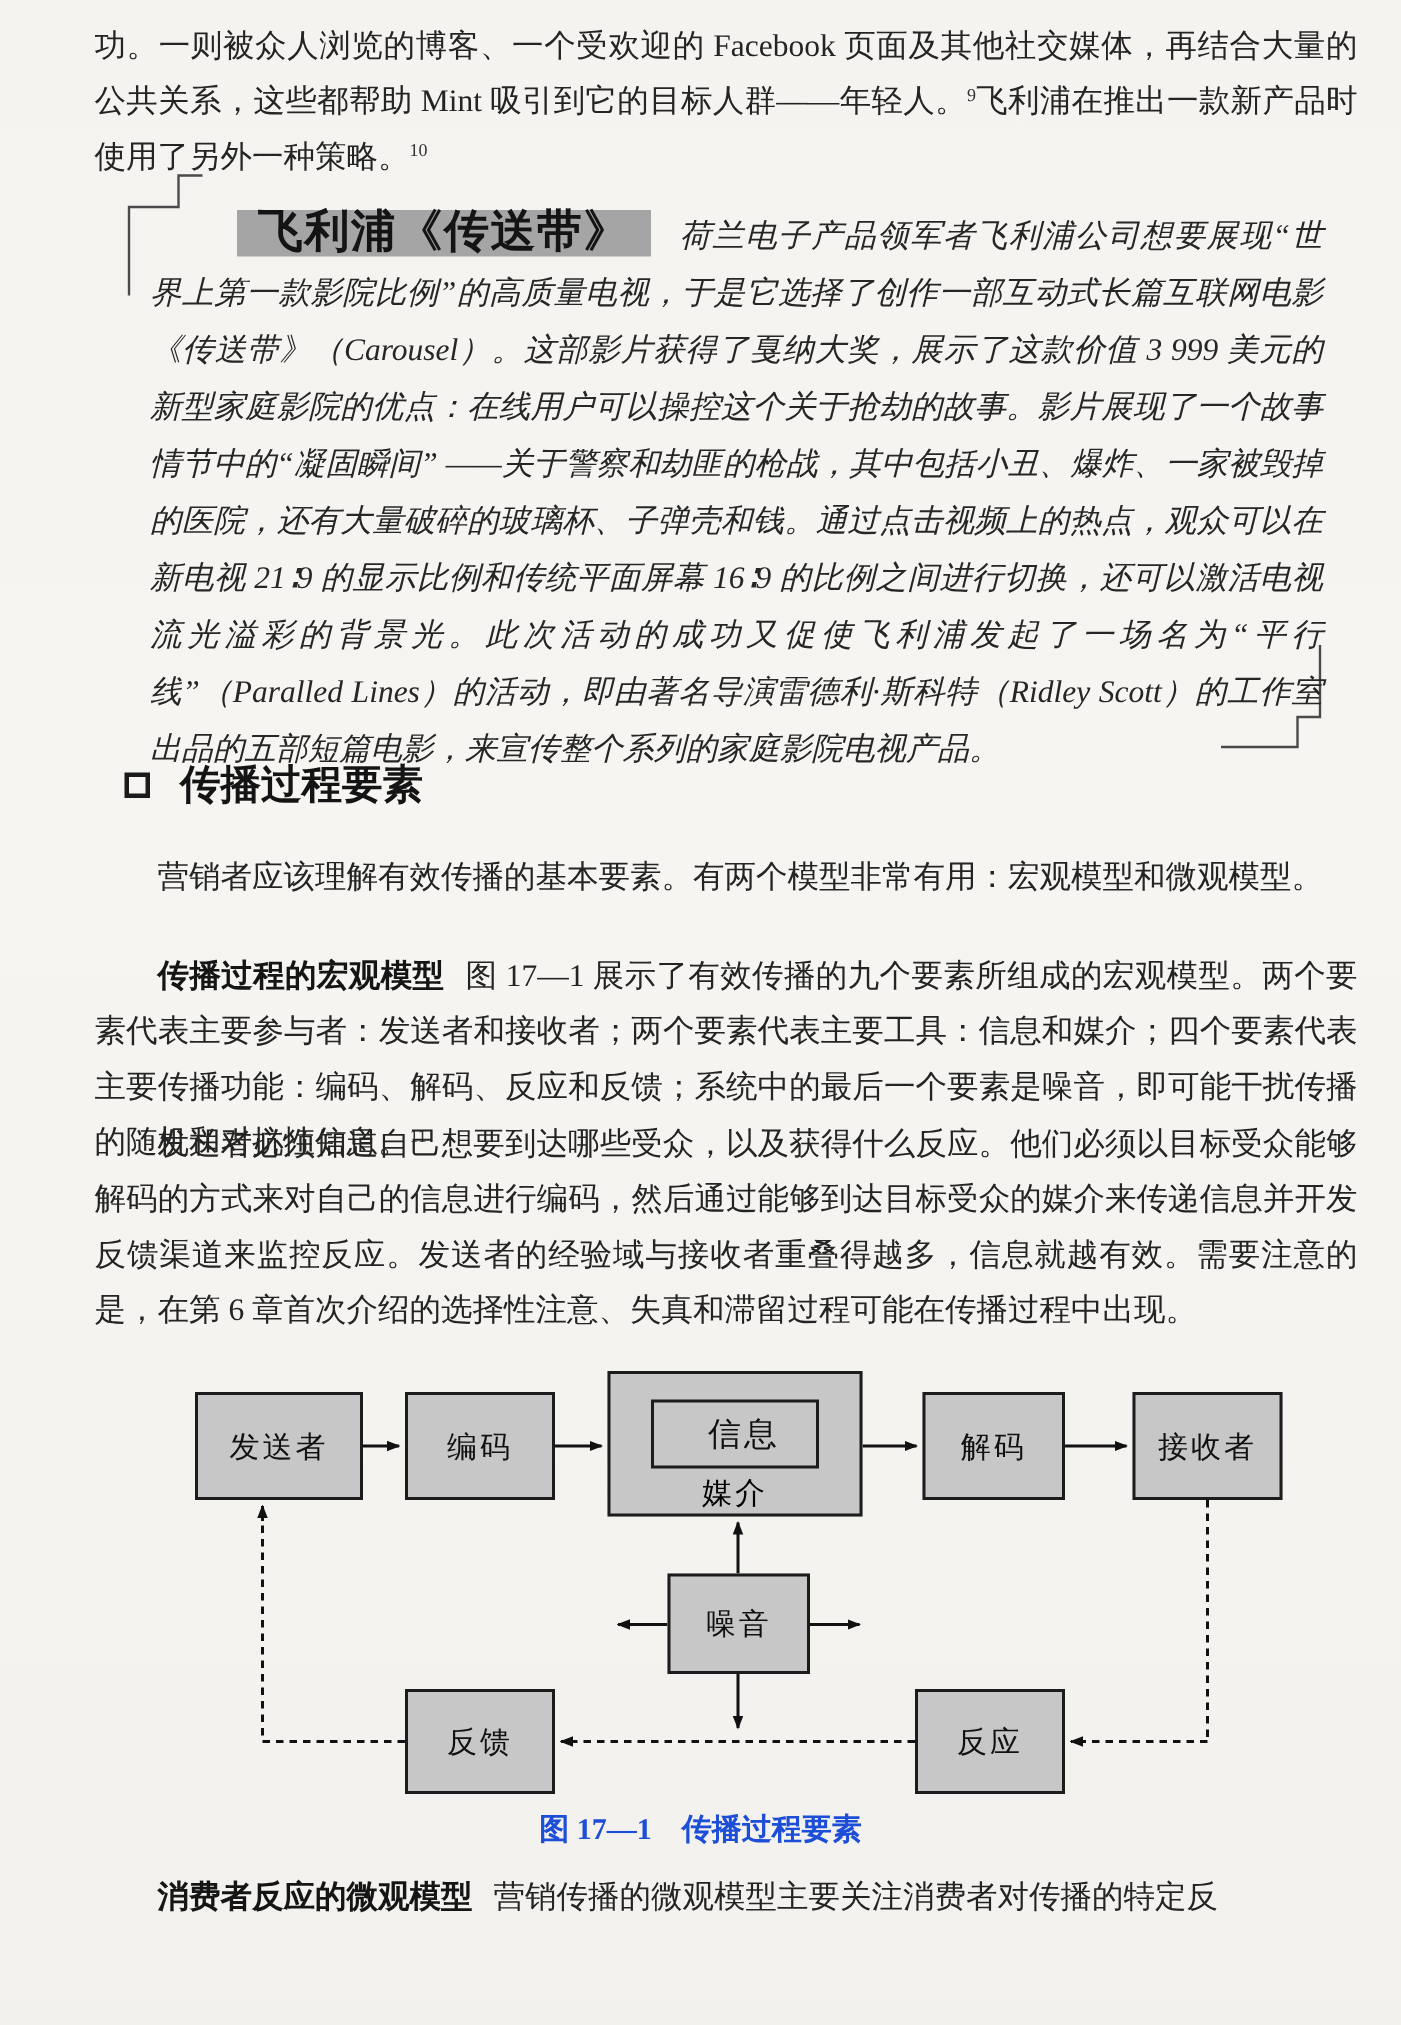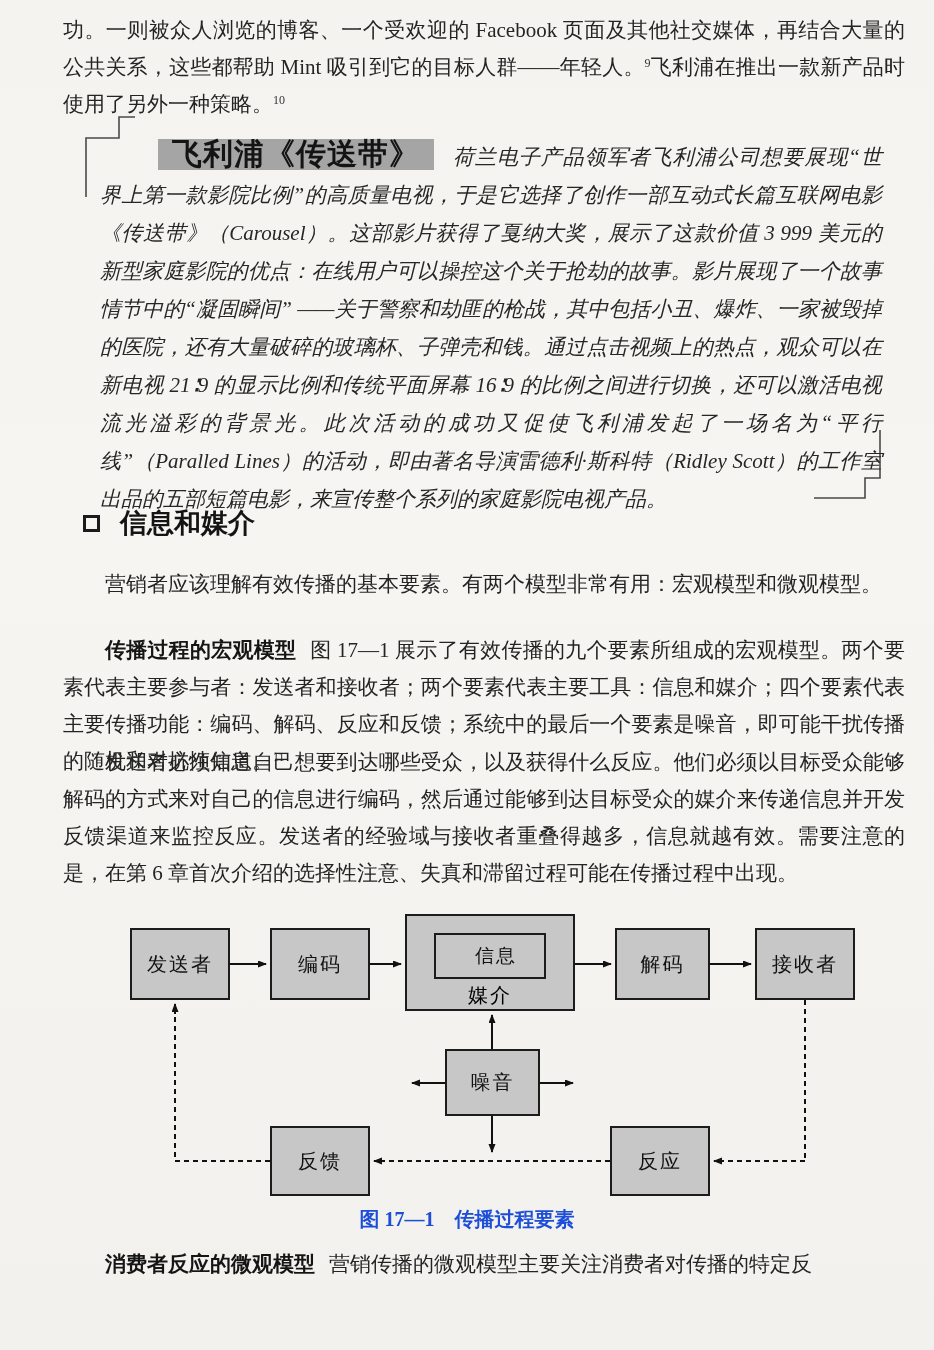--- a/index.html
+++ b/index.html
@@ -42,21 +42,21 @@
   .diagram { position:absolute; left:60px; top:896px; width:820px; height:312px; }
   .diagram svg.lines { position:absolute; left:0; top:0; }
   .dbox { position:absolute; background:#c7c7c7; border:2px solid #1c1c1c;
           display:flex; align-items:center; justify-content:center;
           font-size:20px; color:#111; letter-spacing:2px; }
   .media-box { position:absolute; left:345px; top:18px; width:170px; height:97px;
                background:#c7c7c7; border:2px solid #1c1c1c;
                display:flex; flex-direction:column; align-items:center; }
   .msg-box { margin-top:17px; width:112px; height:47px; background:#c7c7c7;
              border:2px solid #1c1c1c; display:flex; align-items:center;
-             justify-content:center; font-size:19px; color:#111; letter-spacing:2px;padding-left:12px; }
+             justify-content:center; font-size:22px; color:#111; letter-spacing:2px;padding-left:12px; }
   .media-label { margin-top:3px; font-size:20px; color:#000000; letter-spacing:2px; }
 
   .caption { position:absolute; left:0; top:1206px; width:934px; text-align:center;
              font-weight:700; font-size:20px; color:#1d4ed8; }
 </style>
 </head>
 <body>
 
 <p class="blk" style="top:12px;"><span>功。一则被众人浏览的博客、一个受欢迎的 Facebook 页面及其他社交媒体，再结合大量的公共关系，这些都帮助 Mint 吸引到它的目标人群——年轻人。</span><sup class="fn">9</sup><span>飞利浦在推出一款新产品时使用了另外一种策略。</span><sup class="fn">10</sup></p>
 
@@ -64,21 +64,21 @@
   <polyline points="51,2 35,2 35,23 2,23 2,82" fill="none" stroke="#4a4a4a" stroke-width="1.6"></polyline>
 </svg>
 <svg class="bracket" style="left:812px; top:428px;" width="72" height="74">
   <polyline points="68,2 68,50 53,50 53,70 2,70" fill="none" stroke="#4a4a4a" stroke-width="1.6"></polyline>
 </svg>
 
 <p class="case"><span class="case-label">飞利浦《传送带》</span><span>荷兰电子产品领军者飞利浦公司想要展现“世界上第一款影院比例”的高质量电视，于是它选择了创作一部互动式长篇互联网电影《传送带》（Carousel）。这部影片获得了戛纳大奖，展示了这款价值 3 999 美元的新型家庭影院的优点：在线用户可以操控这个关于抢劫的故事。影片展现了一个故事情节中的“凝固瞬间” ——关于警察和劫匪的枪战，其中包括小丑、爆炸、一家被毁掉的医院，还有大量破碎的玻璃杯、子弹壳和钱。通过点击视频上的热点，观众可以在新电视 21∶9 的显示比例和传统平面屏幕 16∶9 的比例之间进行切换，还可以激活电视流光溢彩的背景光。此次活动的成功又促使飞利浦发起了一场名为“平行线”（Paralled Lines）的活动，即由著名导演雷德利·斯科特（Ridley Scott）的工作室出品的五部短篇电影，来宣传整个系列的家庭影院电视产品。</span></p>
 
 <div class="heading">
   <span class="sq"></span>
-  <span>信息和媒介</span>
+  <span>传播过程要素</span>
 </div>
 
 <p class="blk indent" style="top:566px;">营销者应该理解有效传播的基本要素。有两个模型非常有用：宏观模型和微观模型。</p>
 
 <p class="blk indent" style="top:632px;"><b class="lead">传播过程的宏观模型</b><span>图 17—1 展示了有效传播的九个要素所组成的宏观模型。两个要素代表主要参与者：发送者和接收者；两个要素代表主要工具：信息和媒介；四个要素代表主要传播功能：编码、解码、反应和反馈；系统中的最后一个要素是噪音，即可能干扰传播的随机和对抗性信息。</span><sup class="fn">11</sup></p>
 
 <p class="blk indent" style="top:744px;">发送者必须知道自己想要到达哪些受众，以及获得什么反应。他们必须以目标受众能够解码的方式来对自己的信息进行编码，然后通过能够到达目标受众的媒介来传递信息并开发反馈渠道来监控反应。发送者的经验域与接收者重叠得越多，信息就越有效。需要注意的是，在第 6 章首次介绍的选择性注意、失真和滞留过程可能在传播过程中出现。</p>
 
 <div class="diagram">
   <svg class="lines" width="820" height="312" viewBox="0 0 820 312">
@@ -98,21 +98,21 @@
     <line x1="480" y1="187" x2="513" y2="187" stroke="#111" stroke-width="2" marker-end="url(#ah)"></line>
     <line x1="432" y1="220" x2="432" y2="256" stroke="#111" stroke-width="2" marker-end="url(#ah)"></line>
 
     <polyline points="745,104 745,265" fill="none" stroke="#111" stroke-width="2" stroke-dasharray="5 4"></polyline>
     <line x1="745" y1="265" x2="654" y2="265" stroke="#111" stroke-width="2" stroke-dasharray="5 4" marker-end="url(#ah)"></line>
     <line x1="550" y1="265" x2="314" y2="265" stroke="#111" stroke-width="2" stroke-dasharray="5 4" marker-end="url(#ah)"></line>
     <polyline points="210,265 115,265 115,110" fill="none" stroke="#111" stroke-width="2" stroke-dasharray="5 4"></polyline>
     <line x1="115" y1="118" x2="115" y2="108" stroke="#111" stroke-width="2" marker-end="url(#ah)"></line>
   </svg>
 
-  <div class="dbox" style="left:70px; top:32px; width:100px; height:72px;">发送者</div>
+  <div class="dbox" style="left:70px; top:32px; width:112px; height:72px;">发送者</div>
   <div class="dbox" style="left:210px; top:32px; width:100px; height:72px;">编码</div>
 
   <div class="media-box">
     <div class="msg-box">信息</div>
     <div class="media-label">媒介</div>
   </div>
 
   <div class="dbox" style="left:555px; top:32px; width:95px; height:72px;">解码</div>
   <div class="dbox" style="left:385px; top:153px; width:95px; height:67px;">噪音</div>
   <div class="dbox" style="left:695px; top:32px; width:100px; height:72px;">接收者</div>

